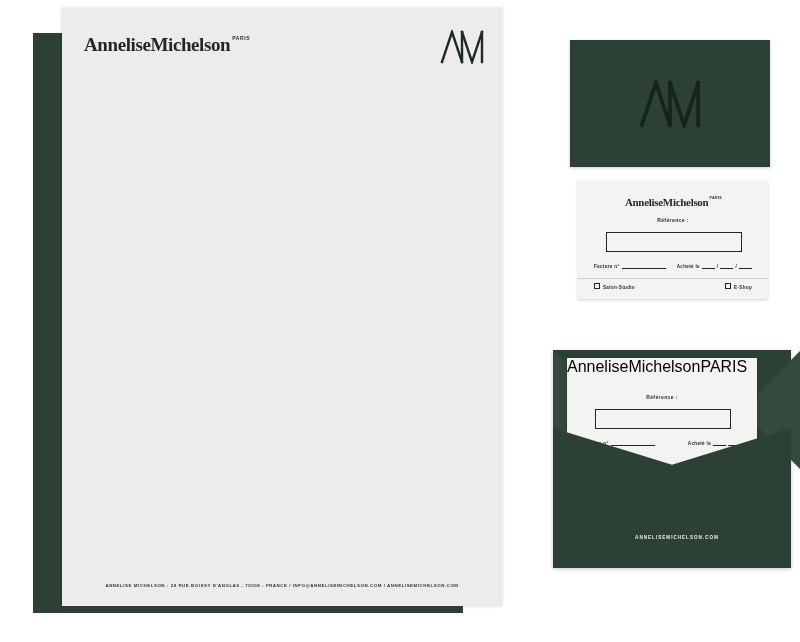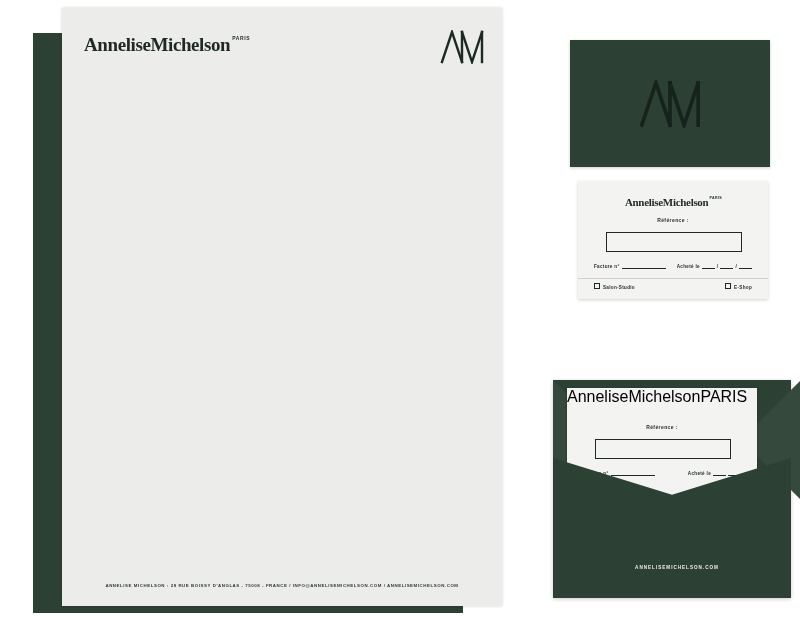--- a/index.html
+++ b/index.html
@@ -181,21 +181,21 @@
   }
   .cl-divider {
     position: absolute;
     left: 0; right: 0; bottom: 20px;
     border-top: 0.8px solid #cfcfcb;
   }
 
   
   .envelope {
     position: absolute;
-    left: 553px; top: 372px;
+    left: 553px; top: 342px;
     width: 248px; height: 226px;
   }
   .env-body {
     position: absolute;
     left: 0; top: 8px;
     width: 238px; height: 218px;
     background: #2d4034;
     box-shadow: 0 1px 4px rgba(0,0,0,0.22);
   }
   .env-flap-left {

